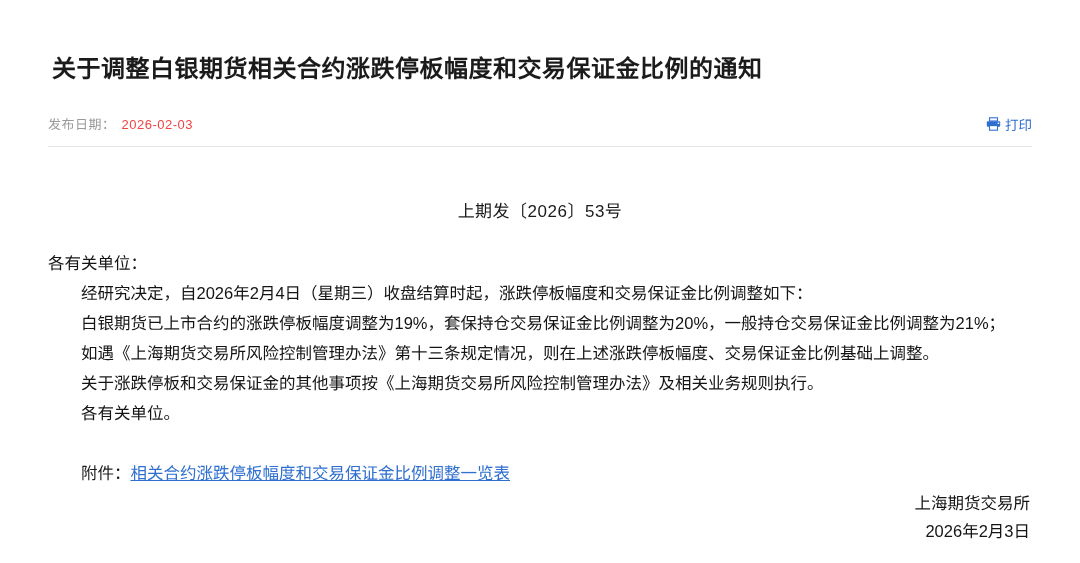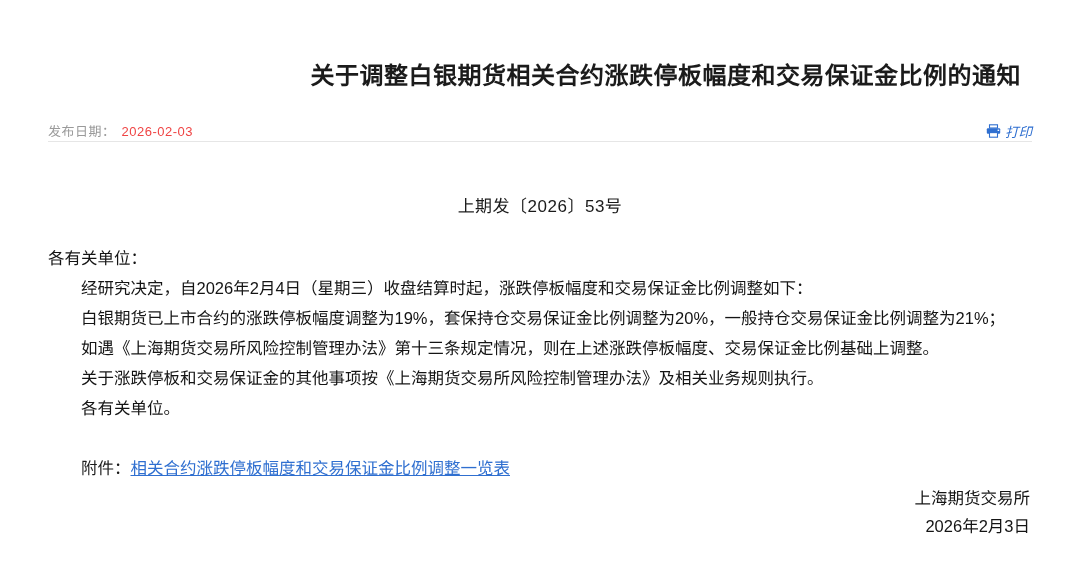--- a/index.html
+++ b/index.html
@@ -18,35 +18,35 @@
     position: relative;
     width: 1080px;
     height: 563px;
     background: #ffffff;
     box-sizing: border-box;
   }
   .content {
     padding: 0 48px;
   }
   .doc-title {
-    text-align: right;
+    text-align: left;
     font-size: 24px;
     font-weight: bold;
     color: #1b1b1b;
     letter-spacing: 0.5px;
-    margin: 11px;
+    margin: 4px;
     padding-top: 48px;
     line-height: 1.4;
   }
   .meta-row {
     display: flex;
     align-items: center;
     justify-content: space-between;
     margin-top: 28px;
-    padding-bottom: 0;
+    padding-bottom: 12px;
     border-bottom: 1px solid #e6e6e6;
   }
   .meta-left {
     display: flex;
     align-items: baseline;
     font-size: 13px;
     color: #9a9a9a;
     letter-spacing: 0.5px;
   }
   .meta-label {
@@ -56,21 +56,20 @@
     color: #ef4444;
   }
   .print-link {
     display: flex;
     align-items: center;
     gap: 4px;
     font-size: 13.5px;
     color: #2f6fd0;
     cursor: pointer;
     user-select: none;
-    font-style: italic;
   }
   .print-icon {
     width: 15px;
     height: 14px;
     display: inline-block;
     position: relative;
   }
   .print-icon svg { display: block; }
   .doc-number {
     text-align: center;

